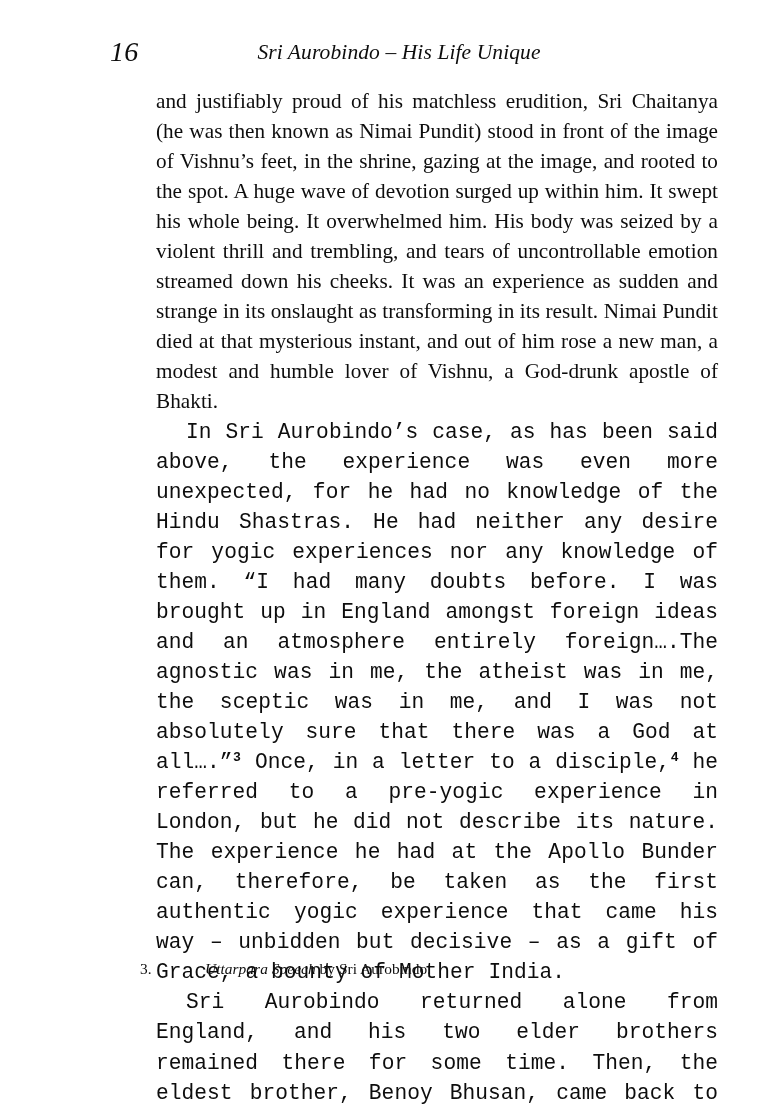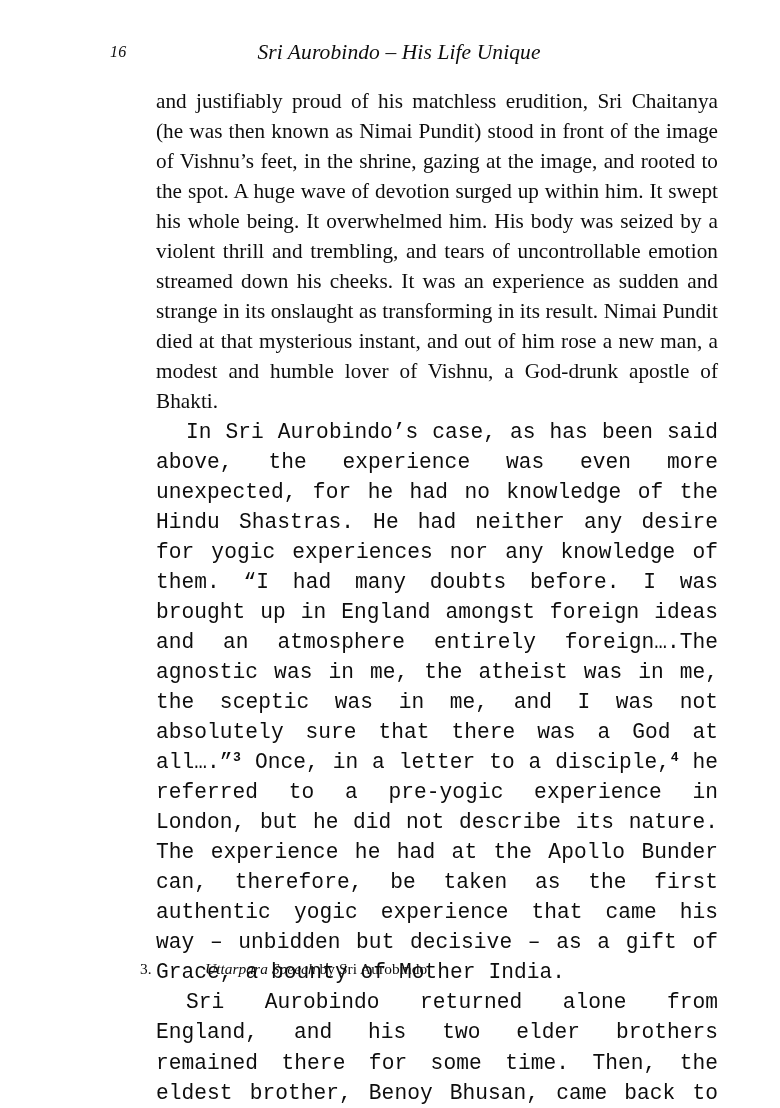--- a/index.html
+++ b/index.html
@@ -26,21 +26,21 @@
     left: 110px;
     top: 38px;
     width: 560px;
     height: 30px;
   }
   .runhead .folio {
     position: absolute;
     left: 0;
     top: 0;
     font-style: italic;
-    font-size: 16px;
+    font-size: 28px;
     line-height: 28px;
     letter-spacing: 0.3px;
   }
   .runhead .title {
     position: absolute;
     left: 0;
     right: 0;
     top: 0;
     text-align: center;
     font-style: italic;

